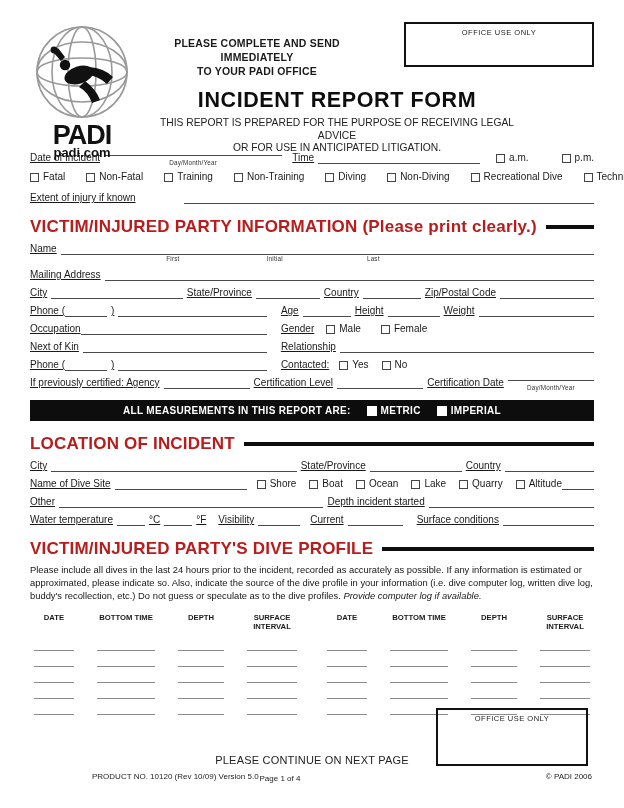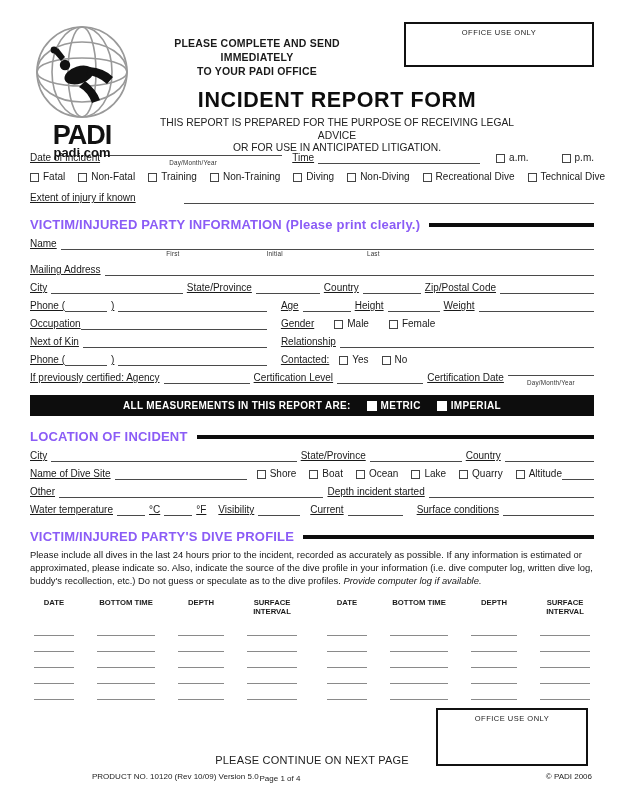--- a/index.html
+++ b/index.html
@@ -33,21 +33,21 @@
   .rpart { flex:1; display:flex; align-items:flex-end; margin-left:14px; }
   .cb { width:9px; height:9px; border:1px solid #444; flex:none; display:inline-block; margin:0 4px 1px 0; background:#fff; }
   .cbitem { display:flex; align-items:flex-end; margin-right:13px; }
   .hint { font-size:6.3px; color:#333; letter-spacing:.2px; }
   .stack { display:flex; flex-direction:column; }
   .stack .hint { text-align:center; height:8px; }
   .hint-band { position:relative; height:8px; margin-left:36px; }
   .hint-band .hint { position:absolute; top:0; }
   
   .sect { display:flex; align-items:center; margin-top:13px; }
-  .sect .st { font-weight:bold; font-size:13px; letter-spacing:.2px; white-space:nowrap; color:#8b5cf6; }
+  .sect .st { font-weight:bold; font-size:17px; letter-spacing:.2px; white-space:nowrap; color:#b91c1c; }
   .sect .rule { flex:1; height:4px; background:#0d0d0d; margin-left:9px; }
   
   .mbar { margin-top:11px; background:#0d0d0d; color:#fff; height:21px; display:flex; align-items:center; justify-content:center; font-size:10px; font-weight:bold; letter-spacing:.3px; }
   .mbar .cb { border-color:#fff; background:#fff; width:10px; height:10px; margin:0 4px 0 0; }
   .mbar .opt { display:flex; align-items:center; margin-left:16px; }
   
   .instructions { font-size:9.4px; line-height:12.8px; margin-top:5px; white-space:normal; color:#161616; }
   .dt { display:flex; gap:30px; margin-top:9px; padding:0 4px; }
   .dt-half { flex:1; display:grid; grid-template-columns:40px 58px 46px 50px; justify-content:space-between; }
   .dt-h { font-size:7.7px; font-weight:bold; text-align:center; line-height:9px; padding-top:2px; }
@@ -117,21 +117,21 @@
     <span class="cbitem" style="margin-left:12px;margin-right:12px;">
       <span class="cb"></span>
       <span>a.m.</span>
     </span>
     <span class="cbitem" style="margin-right:0;padding-left:21px;">
       <span class="cb"></span>
       <span>p.m.</span>
     </span>
   </div>
 
-  <div class="frow" style="margin-top:6px;">
+  <div class="frow" style="margin-top:6px;gap:8px;">
     <span class="cbitem">
         <span class="cb"></span>
         <span>Fatal</span>
       </span>
     <span class="cbitem">
         <span class="cb"></span>
         <span>Non-Fatal</span>
       </span>
     <span class="cbitem">
         <span class="cb"></span>
@@ -211,21 +211,21 @@
       <span class="line f1" style="margin-right:0;"></span>
     </span>
   </div>
 
   <div class="frow">
     <span class="lpart">
       <span class="lbl" style="margin-right:0;">Occupation</span>
       <span class="line f1" style="margin-right:0;"></span>
     </span>
     <span class="rpart">
-      <span class="lbl" style="margin-right:20px;">Gender</span>
+      <span class="lbl" style="margin-right:12px;">Gender</span>
       <span class="cbitem" style="margin-right:20px;">
           <span class="cb"></span>
           <span>Male</span>
         </span>
       <span class="cbitem">
           <span class="cb"></span>
           <span>Female</span>
         </span>
     </span>
   </div>

